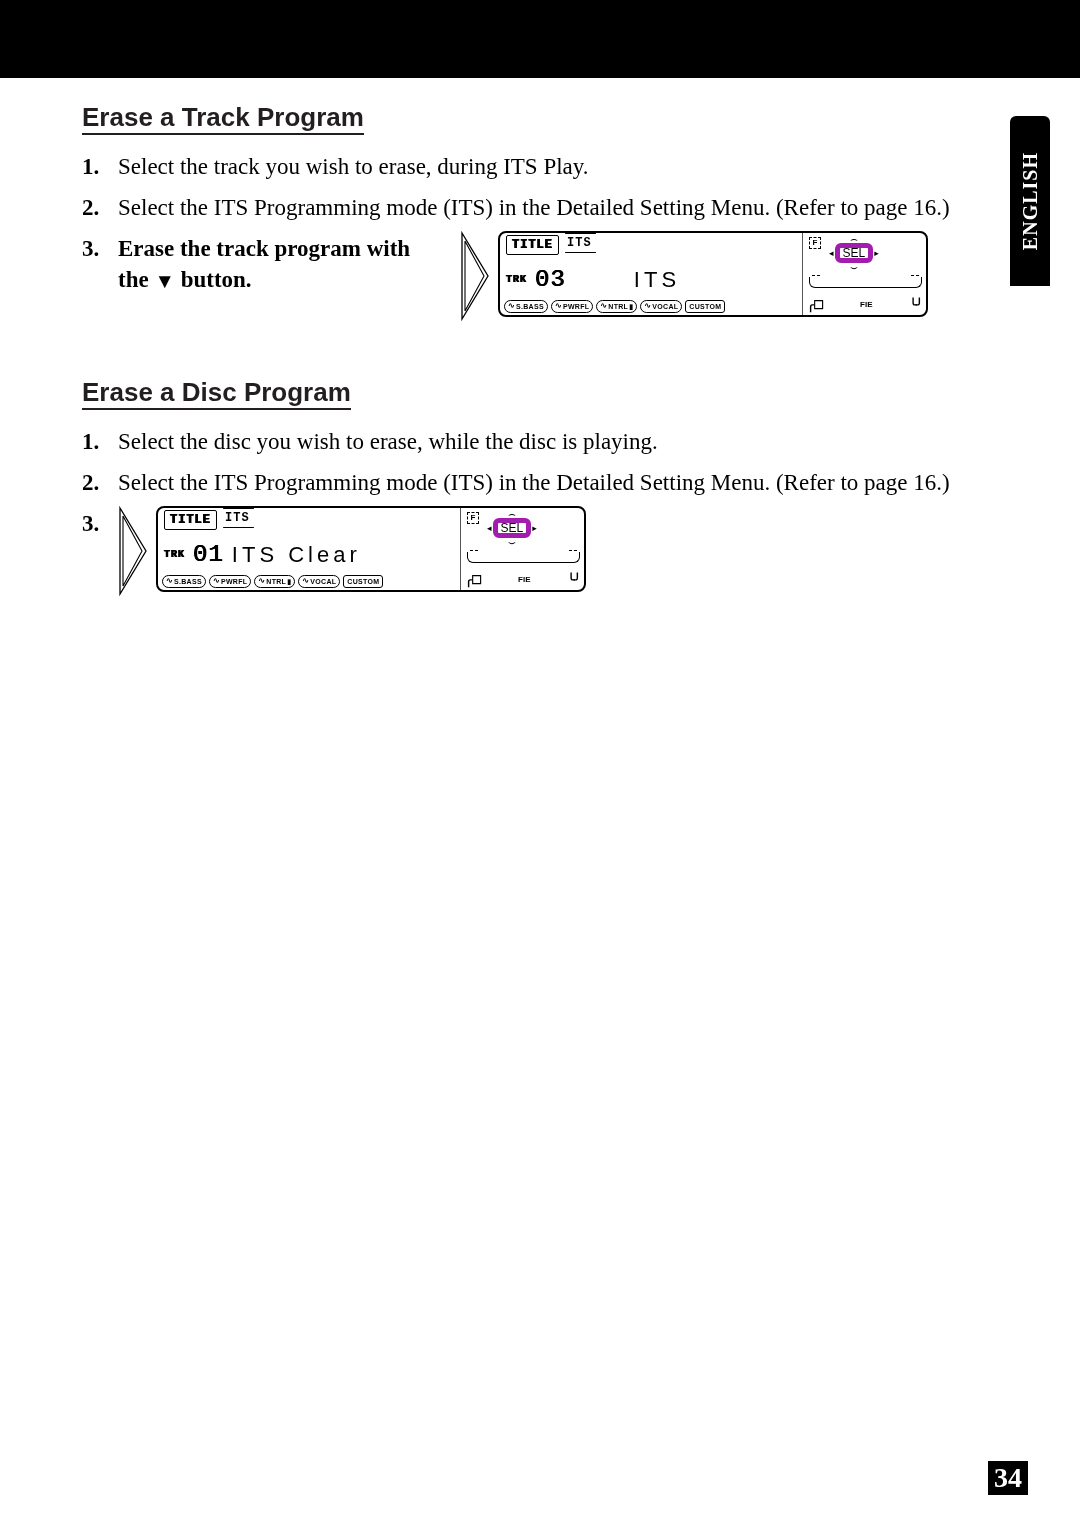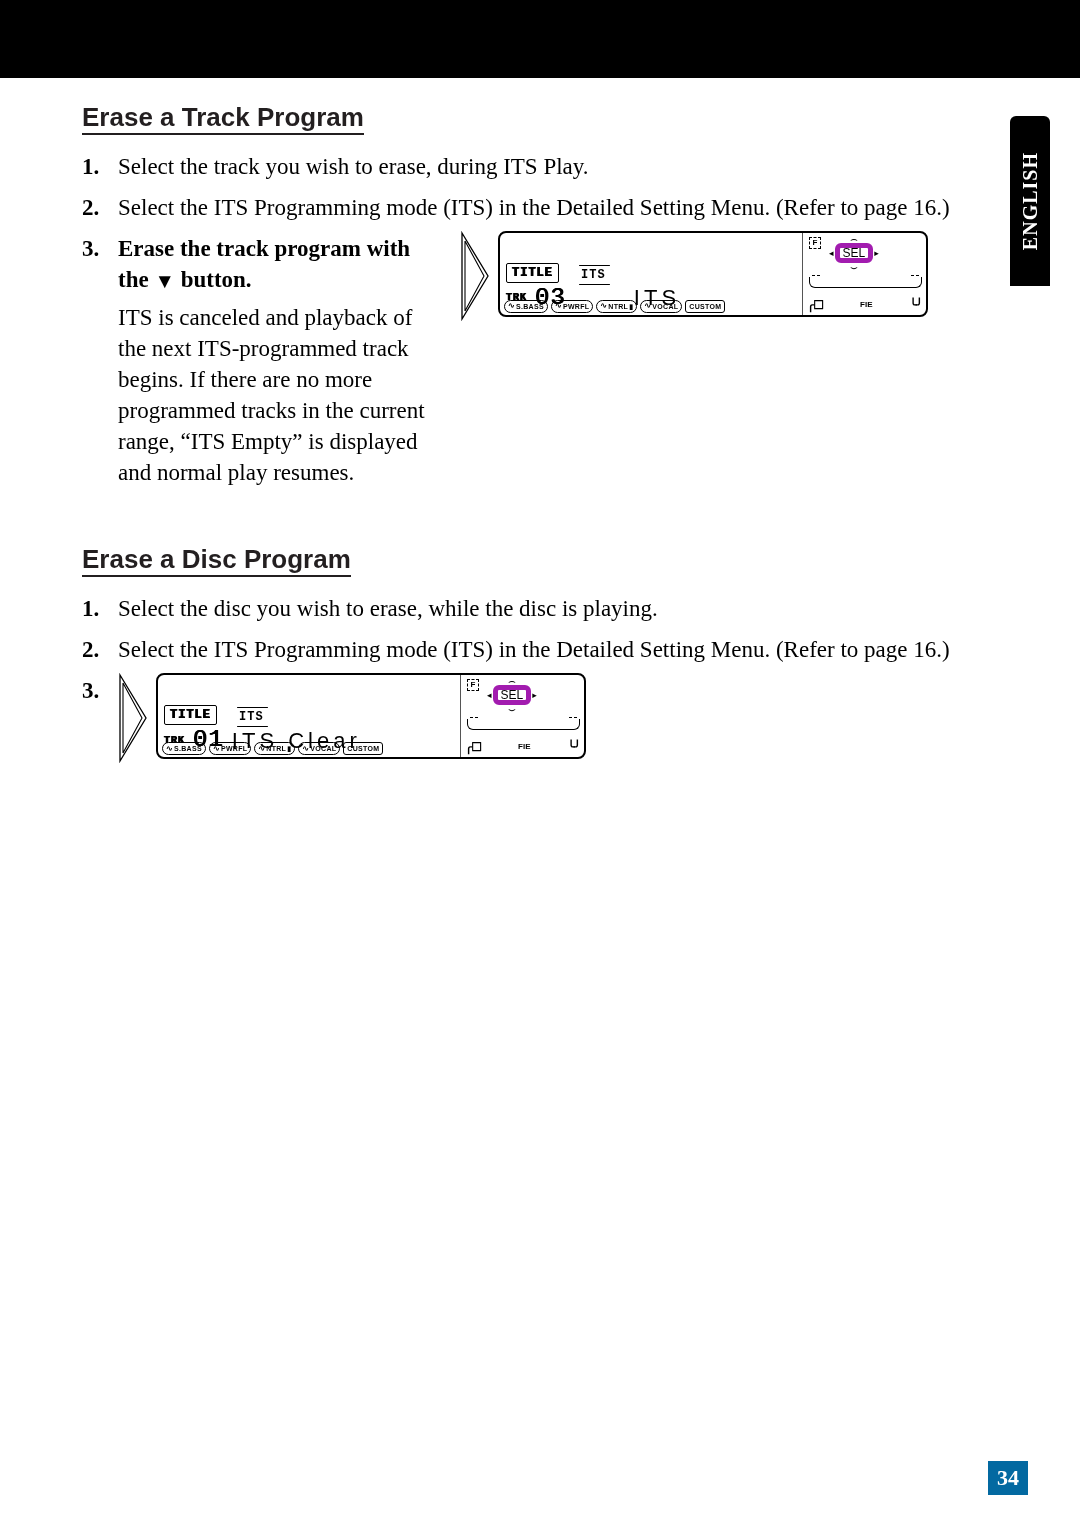--- a/index.html
+++ b/index.html
@@ -133,23 +133,23 @@
     position: relative;
   }
   .disp-right {
     flex: 1;
     position: relative;
   }
 
   .row1 {
     height: 30px;
     display: flex;
-    align-items: flex-end;
-    padding: 20px 6px 0 6px;
-    gap: 20px;
+    align-items: flex-start;
+    padding: 2px 6px 0 6px;
+    gap: 6px;
   }
   .seg-title {
     display: inline-flex;
     align-items: center;
     height: 18px;
     padding: 0 5px;
     border: 1.5px solid #000;
     border-radius: 2px;
     font-weight: bold;
     color: #000;
@@ -309,25 +309,25 @@
     font-weight: bold;
   }
   .r-bot .cup { font-size: 12px; letter-spacing: -1px; }
 
   .page-num {
     position: absolute;
     bottom: 38px;
     right: 52px;
     width: 40px;
     height: 34px;
-    background: #0369a1;
+    background: #000000;
     color: #fff;
     font-family: "Times New Roman", serif;
     font-weight: bold;
-    font-size: 22px;
+    font-size: 28px;
     display: flex;
     align-items: center;
     justify-content: center;
   }
 </style>
 </head>
 <body>
 
 <div class="page">
   <div class="top-black"></div>
@@ -347,21 +347,20 @@
       <li>
         <span class="num">2.</span>
         <span class="step-body bold">Select the ITS Programming mode (ITS) in the Detailed Setting Menu. (Refer to page 16.)</span>
       </li>
       <li>
         <span class="num">3.</span>
         <div class="step-body">
           <div class="step-cols">
             <div class="step-text-col">
               <span class="bold">Erase the track program with the </span><span class="bold tri">▼</span><span class="bold"> button.</span>
-              <div class="desc">ITS is canceled and playback of the next ITS-programmed track begins. If there are no more programmed tracks in the current range, “ITS Empty” is displayed and normal play resumes.</div>
             </div>
 
             <div class="panel-group">
               <div class="pointer-tri">
                 <svg viewBox="0 0 30 90">
                   <polygon points="2,2 28,45 2,88" fill="none" stroke="#000" stroke-width="1.3"></polygon>
                   <polygon points="5,10 24,45 5,80" fill="none" stroke="#000" stroke-width="1.1"></polygon>
                 </svg>
               </div>
               <div class="display">

